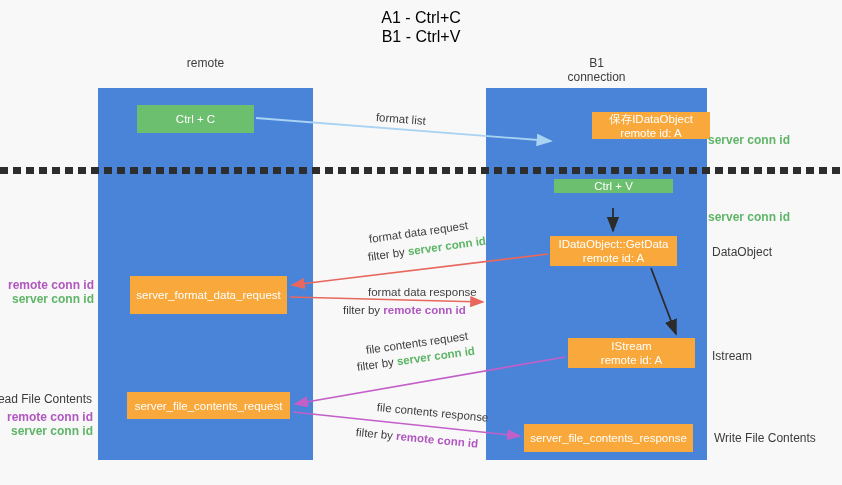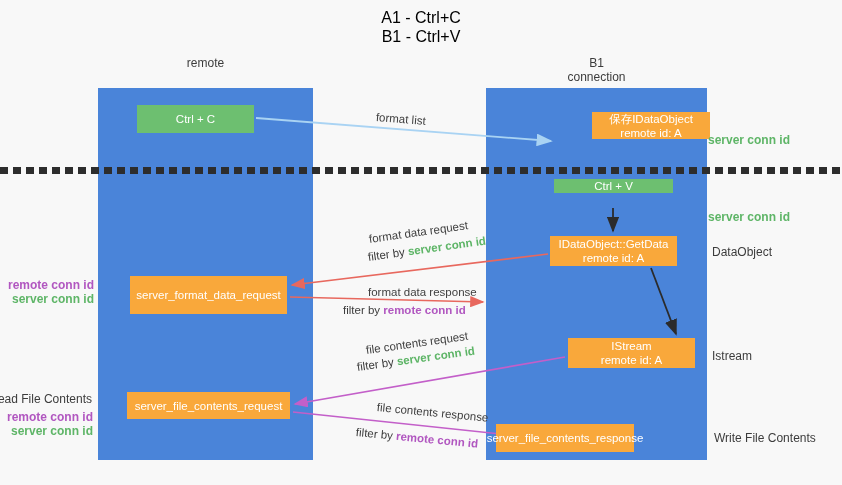--- a/index.html
+++ b/index.html
@@ -102,21 +102,21 @@
   <div class="node orange" style="left:130px;top:276px;width:157px;height:38px;">
     <span>server_format_data_request</span>
   </div>
   <div class="node orange" style="left:568px;top:338px;width:127px;height:30px;">
     <span>IStream</span>
     <span>remote id: A</span>
   </div>
   <div class="node orange" style="left:127px;top:392px;width:163px;height:27px;">
     <span>server_file_contents_request</span>
   </div>
-  <div class="node orange" style="left:496px;top:424px;width:138px;height:28px;">
+  <div class="node orange" style="left:524px;top:424px;width:169px;height:28px;">
     <span>server_file_contents_response</span>
   </div>
 
   <div class="side-label green-bold" style="left:708px;top:133px;">server conn id</div>
   <div class="side-label green-bold" style="left:708px;top:210px;">server conn id</div>
   <div class="side-label dark" style="left:712px;top:245px;">DataObject</div>
   <div class="side-label dark" style="left:712px;top:349px;">Istream</div>
   <div class="side-label dark" style="left:714px;top:431px;">Write File Contents</div>
 
   <div class="side-label right-align" style="right:748px;top:278px;">

